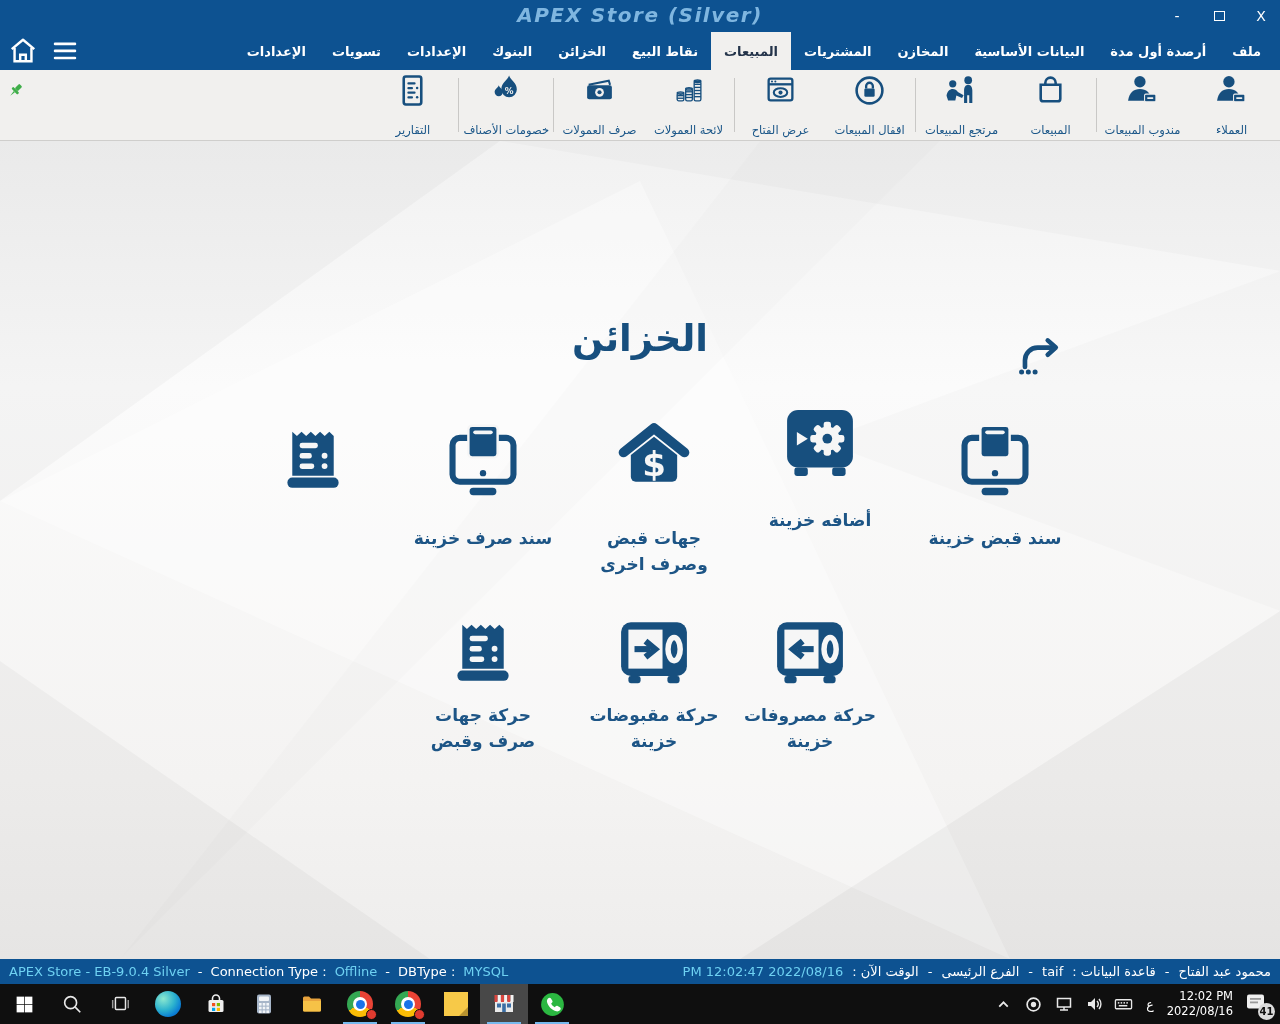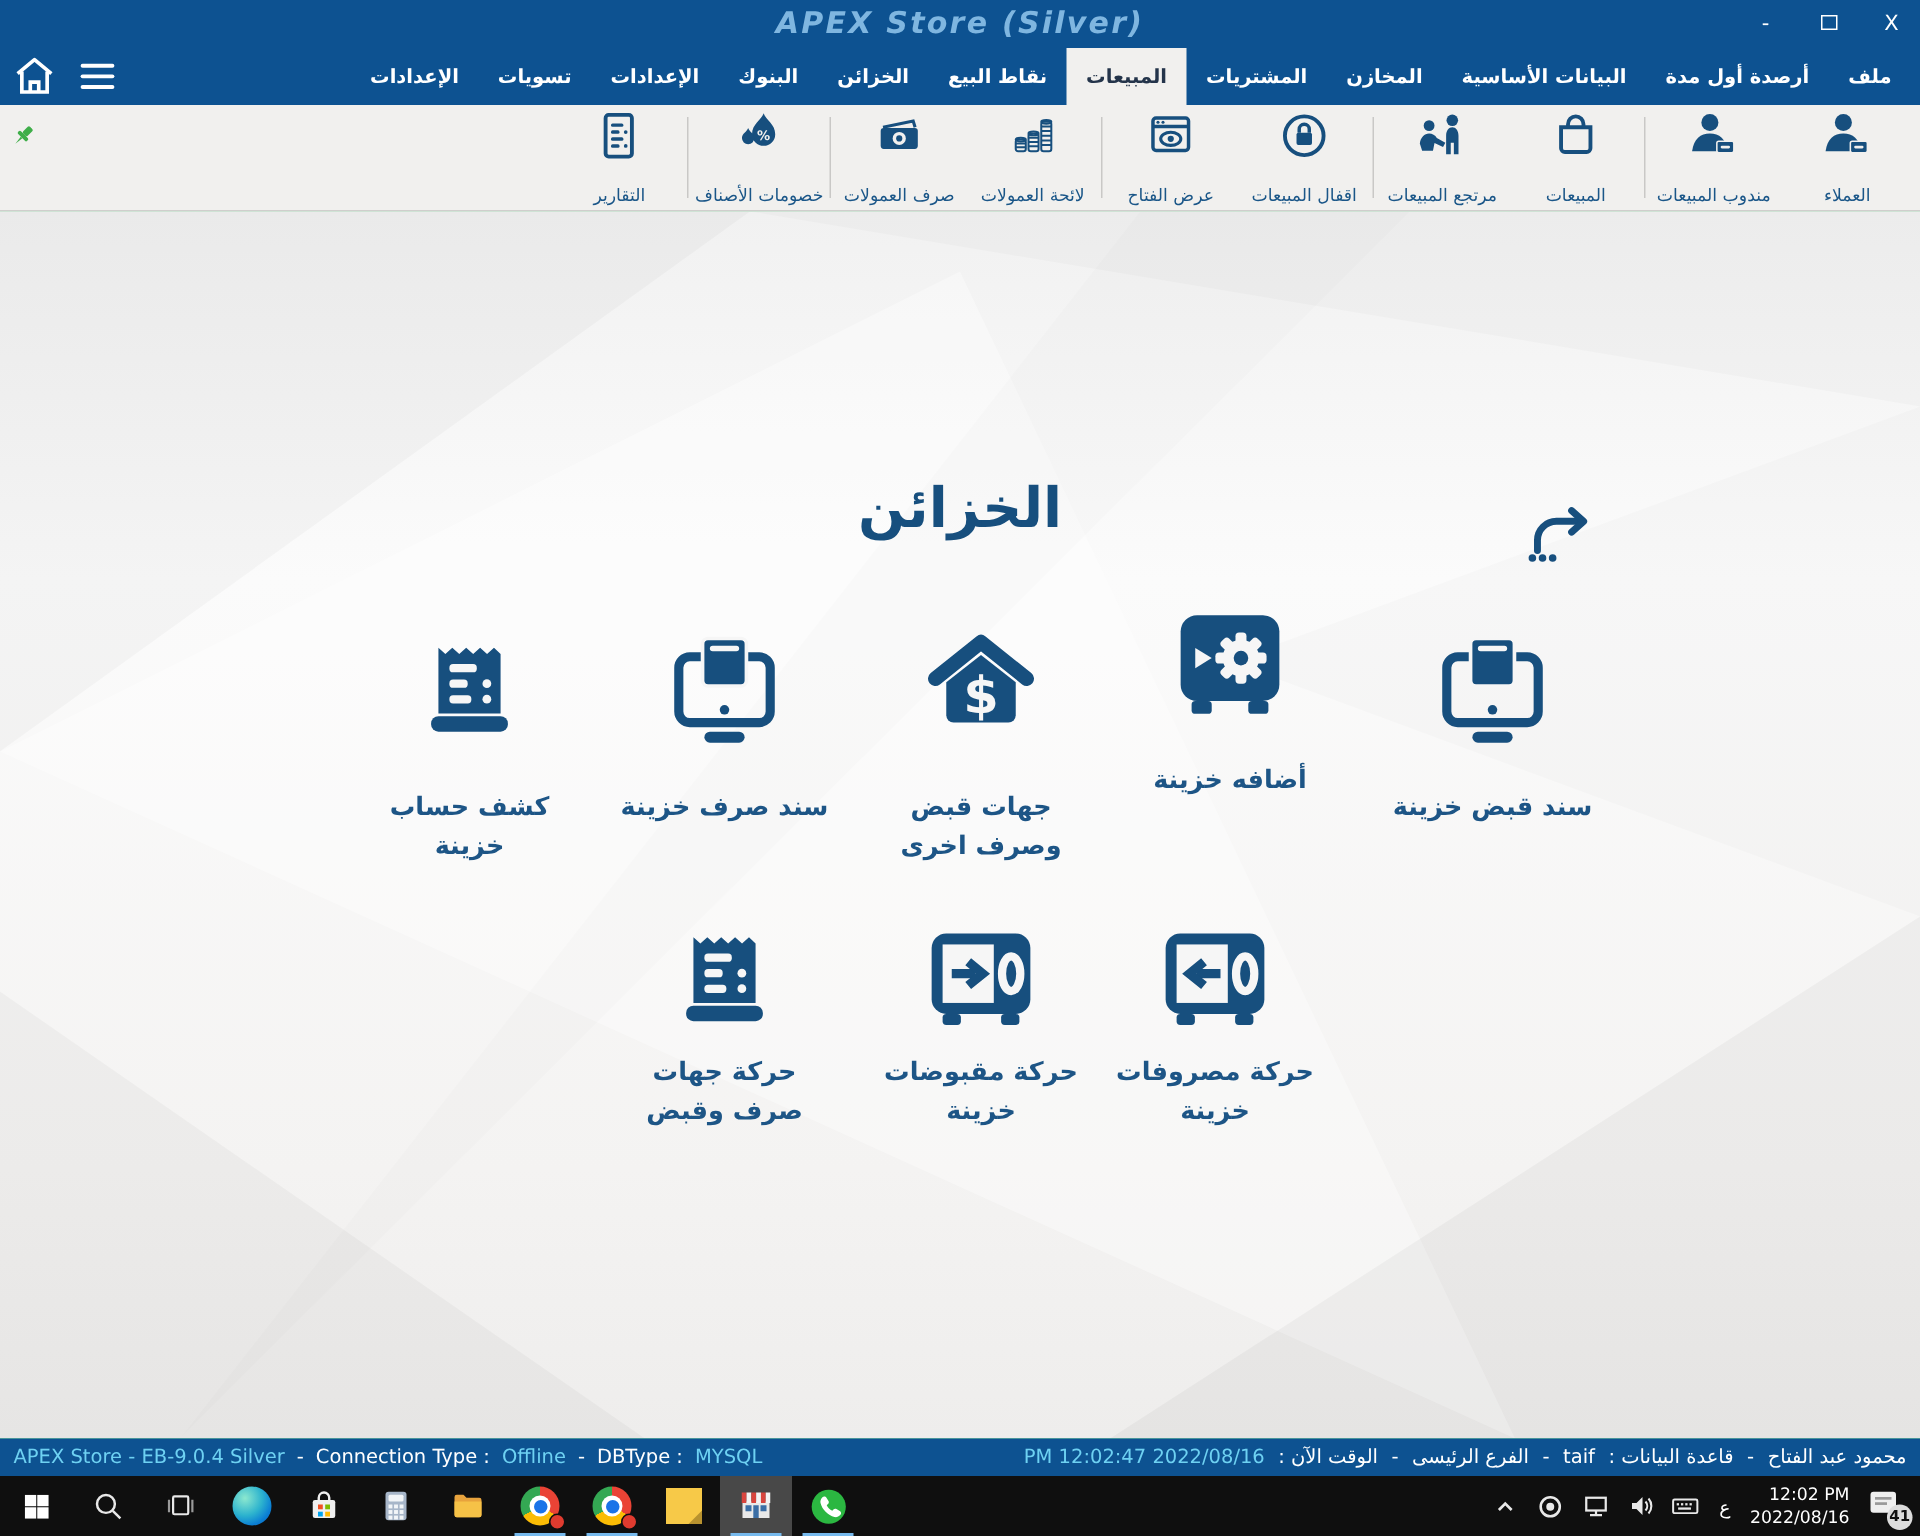--- a/index.html
+++ b/index.html
@@ -1,18 +1,18 @@
 <!DOCTYPE html>
 <html><head>
 <meta charset="utf-8">
 <style>
 *{margin:0;padding:0;box-sizing:border-box}
 html,body{width:1280px;height:1024px}
 body{font-family:"DejaVu Sans","Liberation Sans",sans-serif;overflow:hidden;background:#fff}
-#app{position:relative;width:1280px;height:1024px;background:#22c55e}
+#app{position:relative;width:1280px;height:1024px;background:#ec4899}
 
 
 .titlebar{position:absolute;top:0;left:0;right:0;height:32px;background:#0d5291}
 .win-title{position:absolute;left:0;right:0;top:3px;text-align:center;font-size:20px;font-style:italic;font-weight:bold;letter-spacing:1.5px;color:#7fb6e0}
 .win-controls{position:absolute;right:10px;top:0;height:32px;display:flex;align-items:center;gap:24px;color:#fff;font-size:14px}
 .win-btn{width:18px;text-align:center;cursor:pointer}
 .max-box{display:inline-block;width:11px;height:10px;border:1.6px solid #fff}
 
 
 .menubar{position:absolute;top:32px;left:0;right:0;height:38px;background:#0d5291}
@@ -368,21 +368,20 @@
       <div class="tile" style="left: 398px; top: 281px;">
         <svg class="tile-icon">
           <use href="#sym-monitor-cash"></use>
         </svg>
         <div class="tile-label">سند صرف خزينة</div>
       </div>
       <div class="tile" style="left: 228px; top: 281px;">
         <svg class="tile-icon">
           <use href="#sym-receipt"></use>
         </svg>
-        <div class="tile-label">كشف حساب خزينة</div>
       </div>
       <div class="tile r2" style="left: 725px; top: 474px;">
         <svg class="tile-icon">
           <use href="#sym-safe-out"></use>
         </svg>
         <div class="tile-label">حركة مصروفات خزينة</div>
       </div>
       <div class="tile r2" style="left: 569px; top: 474px;">
         <svg class="tile-icon">
           <use href="#sym-safe-in"></use>

